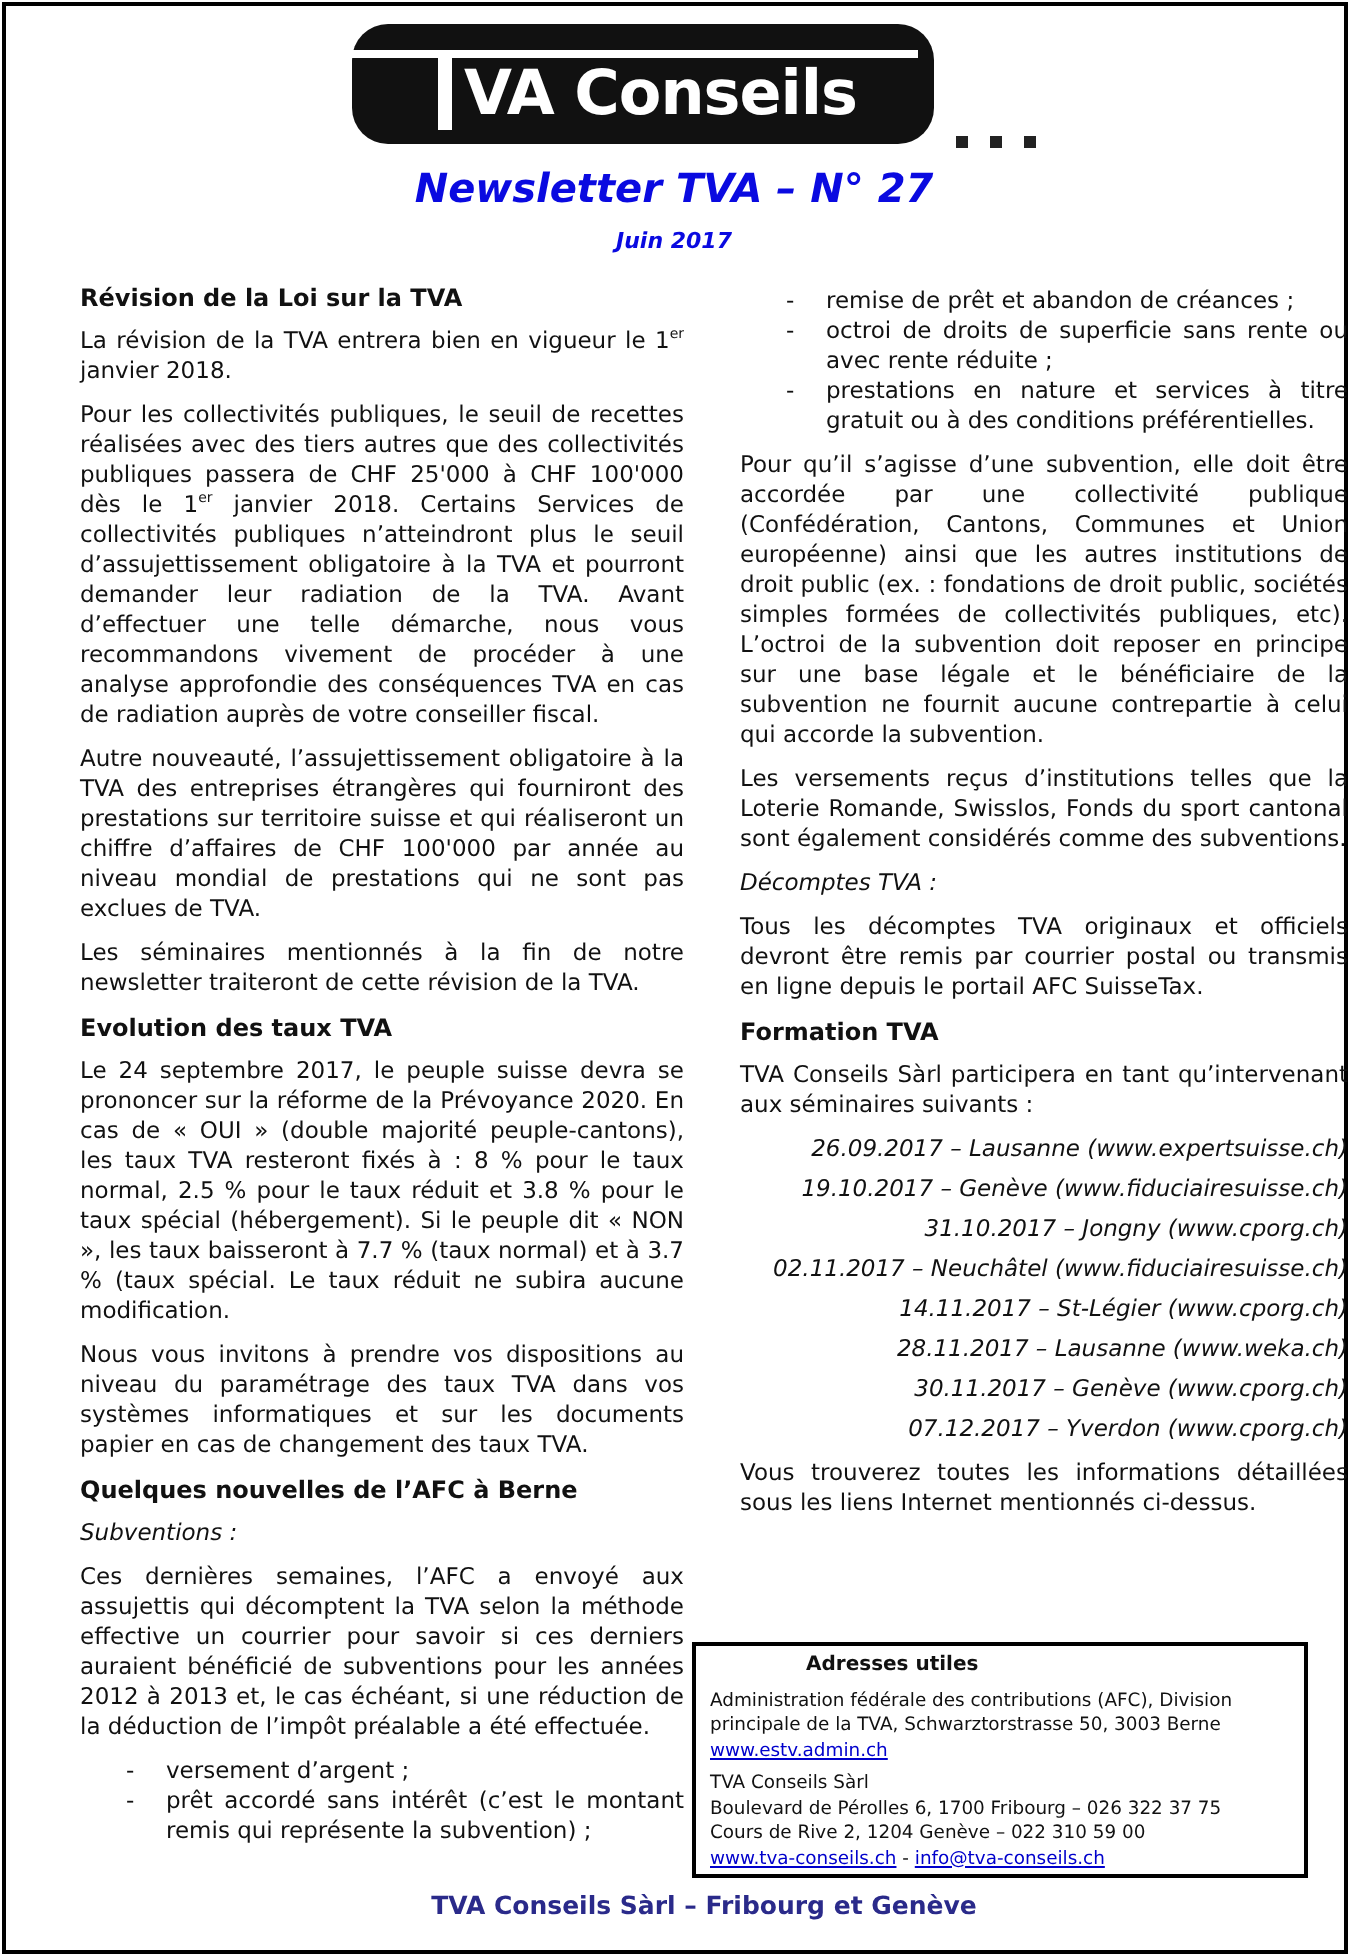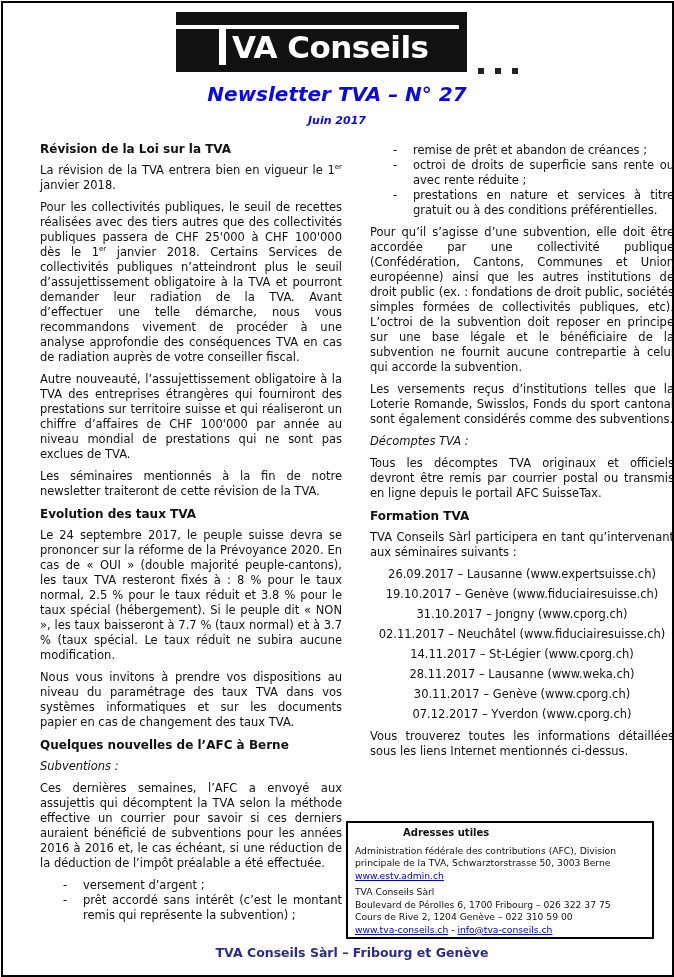--- a/index.html
+++ b/index.html
@@ -3,21 +3,21 @@
 <meta charset="utf-8">
 <style>
   html, body { margin: 0; padding: 0; background: #ffffff; }
   body { width: 674px; height: 977px; position: relative; overflow: hidden;
          font-family: "DejaVu Sans", sans-serif; color: #111; }
   .page { position: absolute; left: 1px; top: 1px; width: 669px; height: 972px;
           border: 2px solid #000; box-sizing: content-box; }
 
   
   .logo { position: absolute; left: 176px; top: 12px; width: 291px; height: 60px;
-          background: #111; }
+          background: #111; border-radius: 18px; }
   .logo .bar { position: absolute; left: 0; top: 13px; width: 283px; height: 4px; background: #fff; }
   .logo .tstem { position: absolute; left: 43px; top: 13px; width: 7px; height: 40px; background: #fff; }
   .logo .word { position: absolute; left: 56px; top: 17px; font-family: "DejaVu Sans", sans-serif;
                 font-weight: bold; font-size: 31px; color: #fff; letter-spacing: -0.5px; line-height: 36px; }
   .dots { position: absolute; left: 478px; top: 68px; }
   .dots span { position: absolute; width: 6px; height: 6px; background: #222; top: 0; }
 
   .nl-title { position: absolute; left: 0; width: 674px; top: 82px; text-align: center;
               font-weight: bold; font-style: italic; font-size: 20px; color: #0a0ae0; }
   .nl-date { position: absolute; left: 0; width: 674px; top: 114px; text-align: center;
@@ -27,21 +27,21 @@
   .col.left { left: 24px; width: 302px; }
   .col.right { left: 354px; width: 304px; top: 143px; }
 
   h2 { font-size: 12px; font-weight: bold; margin: 0 0 6px 0; line-height: 16px; color: #111; }
   p { margin: 0 0 7px 0; }
   .sub { font-style: italic; margin: 0 0 7px 0; }
   sup { font-size: 7px; line-height: 0; vertical-align: 5px; }
   ul.dash { list-style: none; margin: 0 0 7px 0; padding: 0; }
   ul.dash li { position: relative; padding-left: 43px; }
   ul.dash li .d { position: absolute; left: 23px; top: 0; }
-  .sem { margin: 0 0 5px 0; text-align: center; }
+  .sem { margin: 0 0 5px 0; text-align: right; font-style: italic; }
 
   .addr { position: absolute; left: 346px; top: 821px; width: 308px; height: 118px;
           border: 2px solid #000; box-sizing: border-box; padding: 4px 7px; font-size: 9.2px; line-height: 12.5px; }
   .addr h3 { font-size: 10px; font-weight: bold; margin: 0 0 5px 0; padding-left: 48px; }
   .addr p { margin: 0 0 4px 0; text-align: left; }
   .addr a { color: #0000cc; text-decoration: underline; }
 
   .footer { position: absolute; left: 15px; width: 674px; top: 945px; text-align: center;
             font-weight: bold; font-size: 12.5px; color: #2a2a8a; }
 </style>
@@ -70,21 +70,21 @@
   <p><span>Pour les collectivités publiques, le seuil de recettes réalisées avec des tiers autres que des collectivités publiques passera de CHF 25'000 à CHF 100'000 dès le 1</span><sup>er</sup><span> janvier 2018. Certains Services de collectivités publiques n’atteindront plus le seuil d’assujettissement obligatoire à la TVA et pourront demander leur radiation de la TVA. Avant d’effectuer une telle démarche, nous vous recommandons vivement de procéder à une analyse approfondie des conséquences TVA en cas de radiation auprès de votre conseiller fiscal.</span></p>
   <p>Autre nouveauté, l’assujettissement obligatoire à la TVA des entreprises étrangères qui fourniront des prestations sur territoire suisse et qui réaliseront un chiffre d’affaires de CHF 100'000 par année au niveau mondial de prestations qui ne sont pas exclues de TVA.</p>
   <p>Les séminaires mentionnés à la fin de notre newsletter traiteront de cette révision de la TVA.</p>
 
   <h2>Evolution des taux TVA</h2>
   <p>Le 24 septembre 2017, le peuple suisse devra se prononcer sur la réforme de la Prévoyance 2020. En cas de « OUI » (double majorité peuple-cantons), les taux TVA resteront fixés à : 8 % pour le taux normal, 2.5 % pour le taux réduit et 3.8 % pour le taux spécial (hébergement). Si le peuple dit « NON », les taux baisseront à 7.7 % (taux normal) et à 3.7 % (taux spécial. Le taux réduit ne subira aucune modification.</p>
   <p>Nous vous invitons à prendre vos dispositions au niveau du paramétrage des taux TVA dans vos systèmes informatiques et sur les documents papier en cas de changement des taux TVA.</p>
 
   <h2>Quelques nouvelles de l’AFC à Berne</h2>
   <div class="sub">Subventions :</div>
-  <p>Ces dernières semaines, l’AFC a envoyé aux assujettis qui décomptent la TVA selon la méthode effective un courrier pour savoir si ces derniers auraient bénéficié de subventions pour les années 2016 à 2016 et, le cas échéant, si une réduction de la déduction de l’impôt préalable a été effectuée.</p>
+  <p>Ces dernières semaines, l’AFC a envoyé aux assujettis qui décomptent la TVA selon la méthode effective un courrier pour savoir si ces derniers auraient bénéficié de subventions pour les années 2012 à 2013 et, le cas échéant, si une réduction de la déduction de l’impôt préalable a été effectuée.</p>
   <ul class="dash">
     <li><span class="d">-</span><span>versement d’argent ;</span></li>
     <li><span class="d">-</span><span>prêt accordé sans intérêt (c’est le montant remis qui représente la subvention) ;</span></li>
   </ul>
 </div>
 
 <div class="col right">
   <ul class="dash">
     <li><span class="d">-</span><span>remise de prêt et abandon de créances ;</span></li>
     <li><span class="d">-</span><span>octroi de droits de superficie sans rente ou avec rente réduite ;</span></li>

